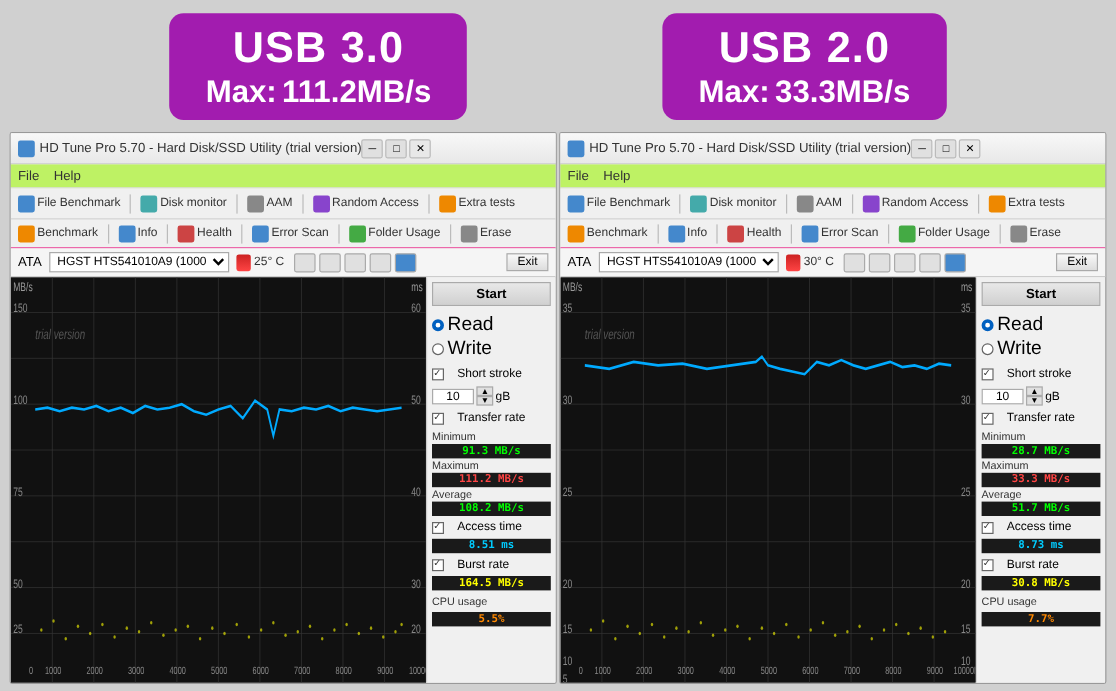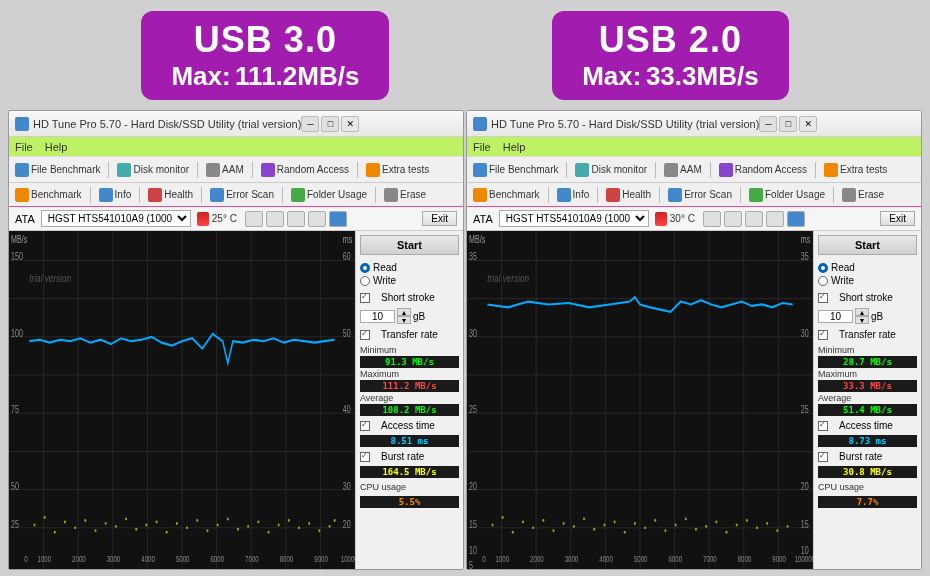--- a/index.html
+++ b/index.html
@@ -266,21 +266,21 @@
       display: flex;
       flex-direction: column;
       gap: 2px;
       margin-bottom: 3px;
     }
 
     .radio-item {
       display: flex;
       align-items: center;
       gap: 3px;
-      font-size: 10px;
+      font-size: 16px;
     }
 
     .radio-circle {
       width: 10px;
       height: 10px;
       border-radius: 50%;
       border: 1px solid #666;
       display: inline-block;
       background: white;
     }
@@ -887,21 +887,21 @@
           <div class="checkbox-box checked"></div>
           <span>Transfer rate</span>
         </div>
 
         <div class="stat-section">
           <div class="stat-label">Minimum</div>
           <div class="stat-value">28.7 MB/s</div>
           <div class="stat-label">Maximum</div>
           <div class="stat-value red-val">33.3 MB/s</div>
           <div class="stat-label">Average</div>
-          <div class="stat-value">51.4 MB/s</div>
+          <div class="stat-value">51.7 MB/s</div>
         </div>
 
         <div class="checkbox-item">
           <div class="checkbox-box checked"></div>
           <span>Access time</span>
         </div>
         <div class="stat-value access-time">8.73 ms</div>
 
         <div class="checkbox-item">
           <div class="checkbox-box checked"></div>

